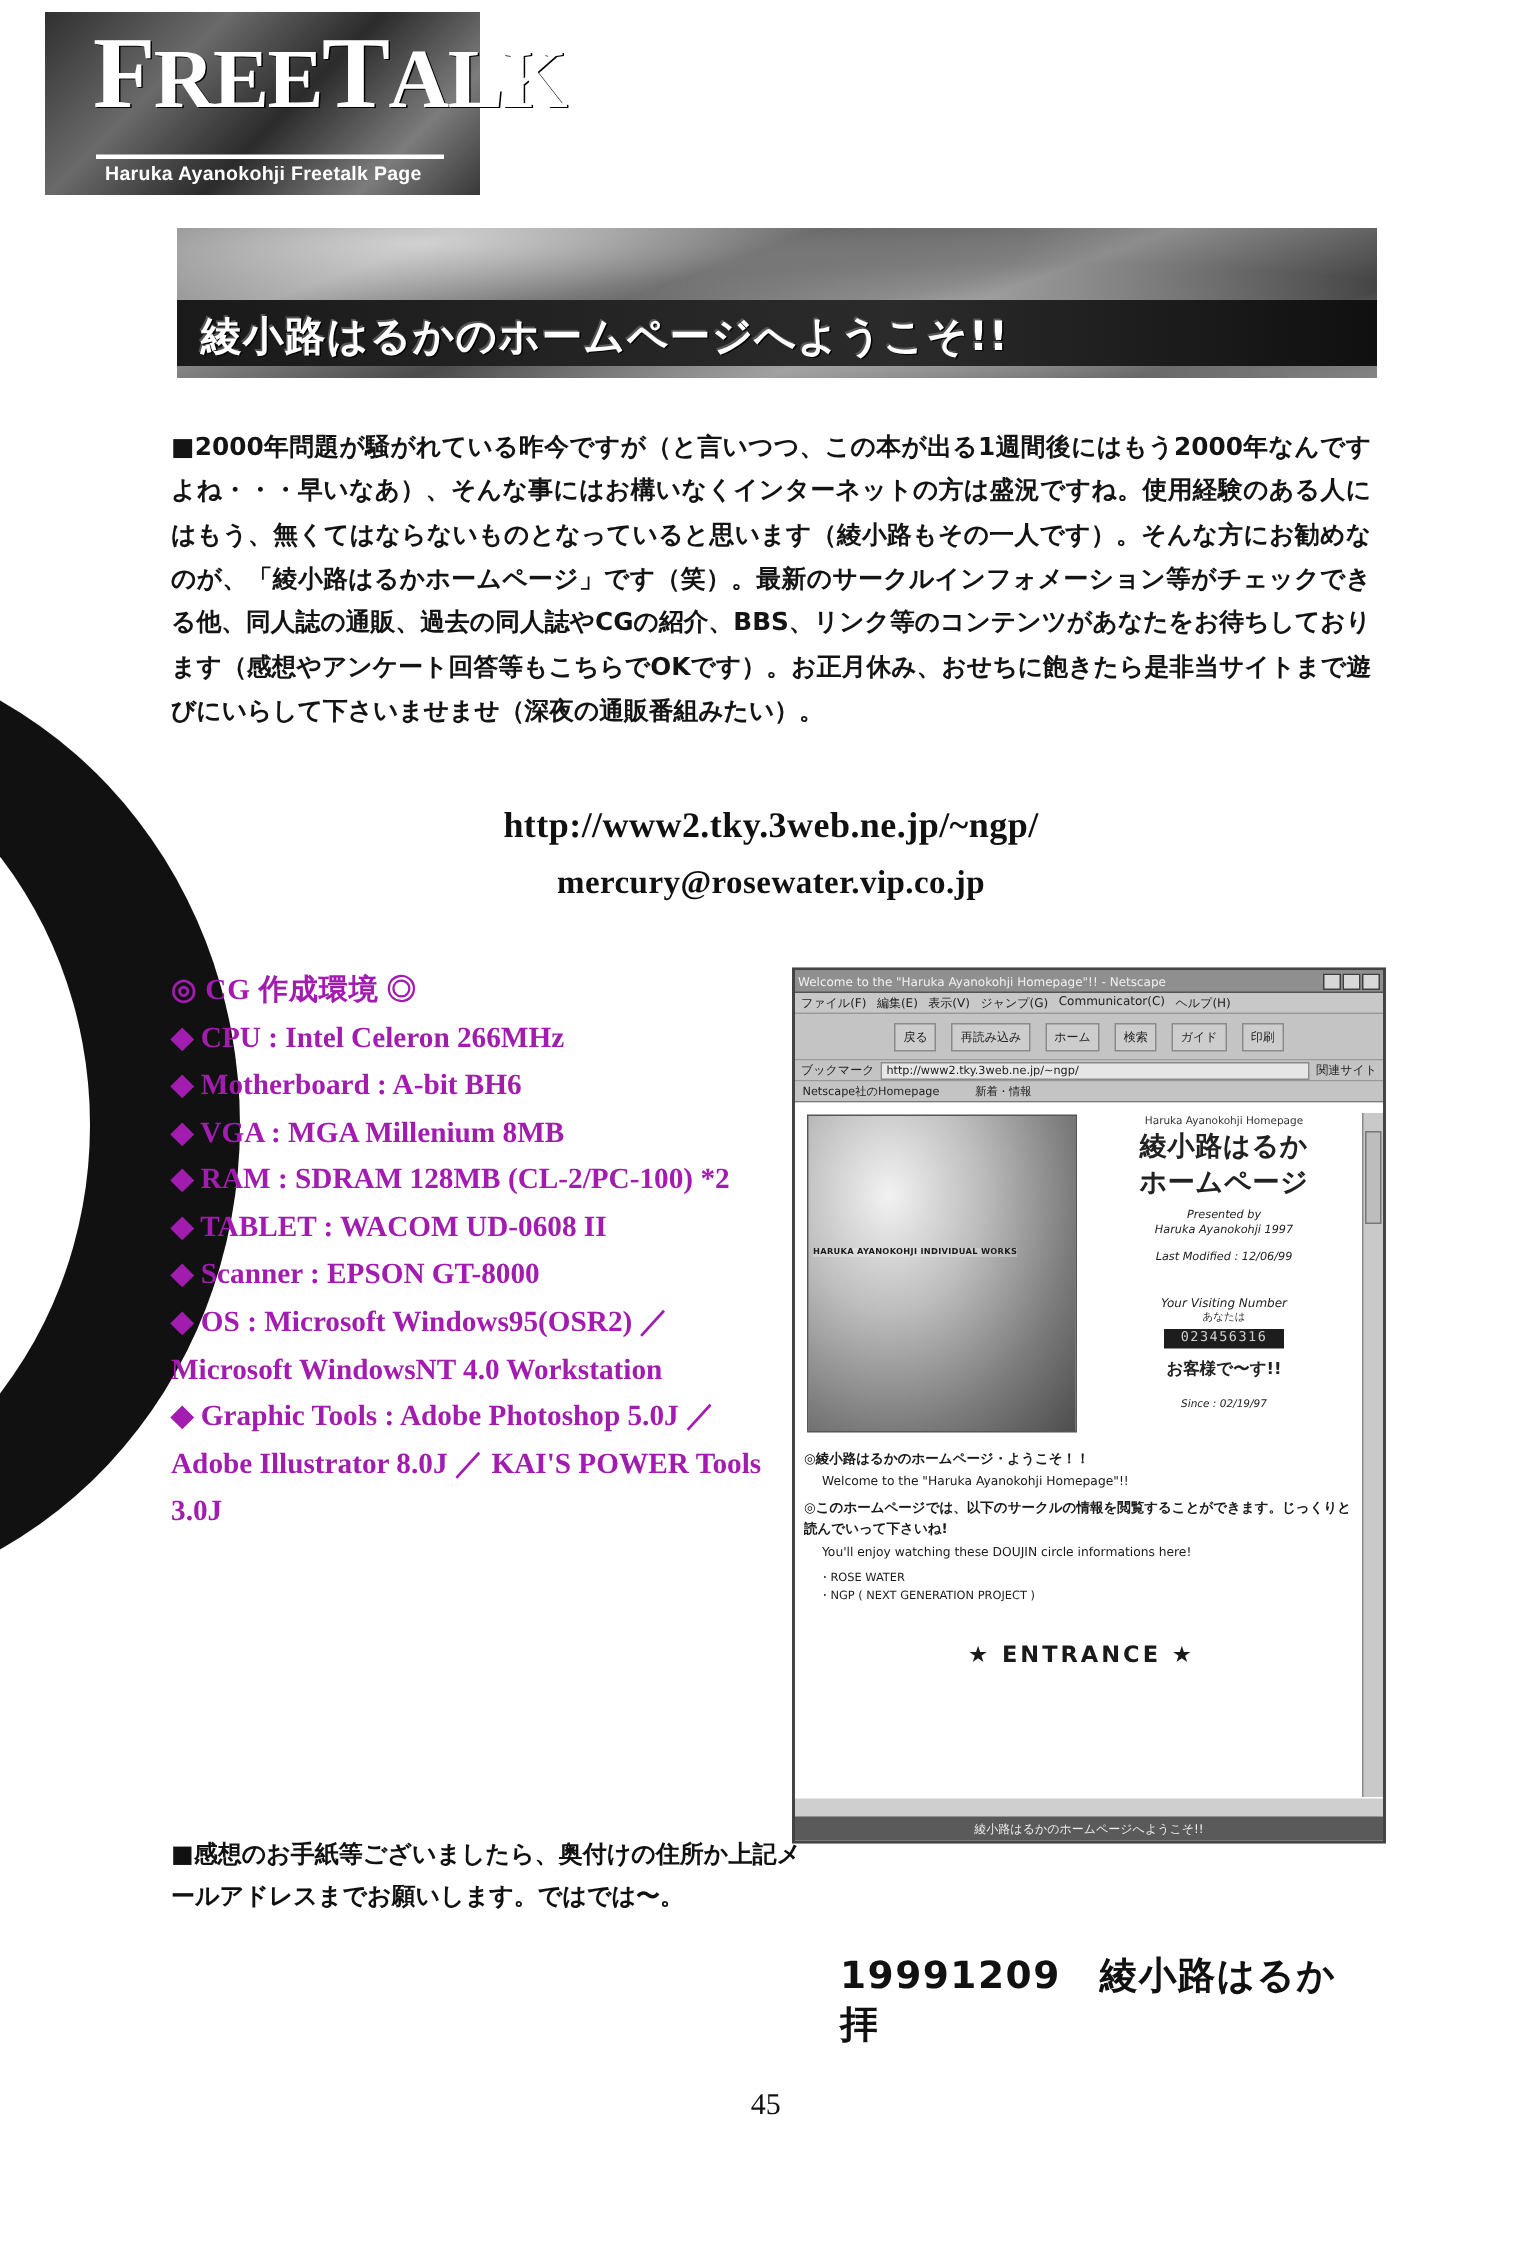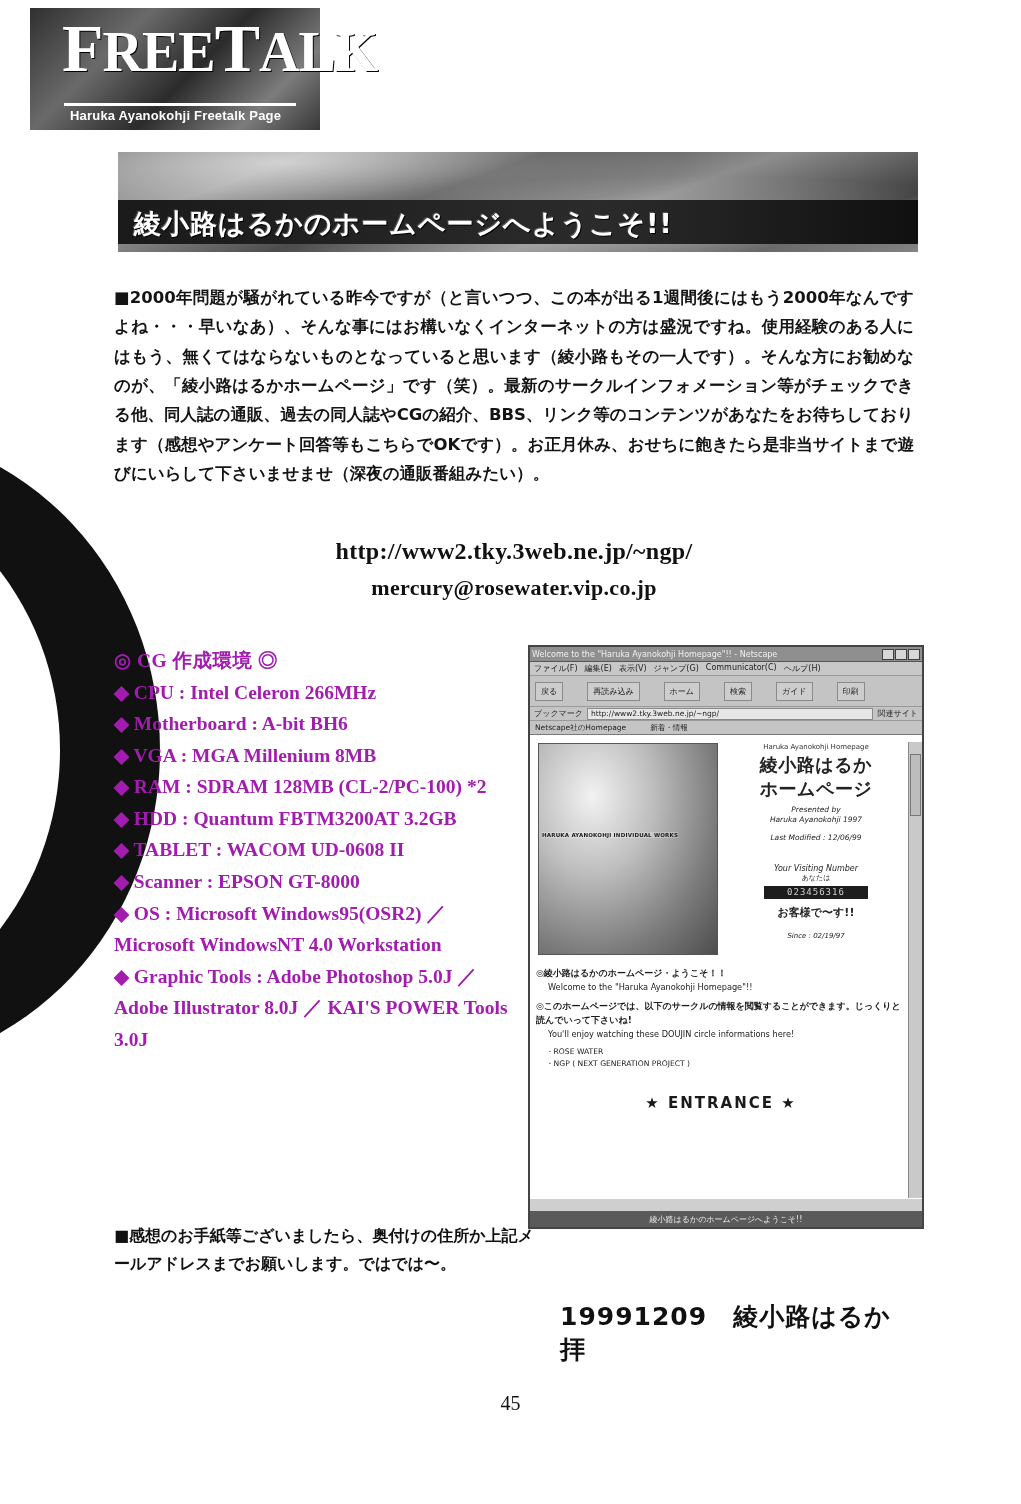--- a/index.html
+++ b/index.html
@@ -241,23 +241,24 @@
     white-space: nowrap;
     overflow: hidden;
   }
   .shot-tool {
     height: 30px;
     background: #c4c4c4;
     border-bottom: 1px solid #9a9a9a;
     display: flex;
     align-items: center;
     font-size: 8px;
-    gap: 24px;
+    gap: 10px;
     padding: 0 5px;
     overflow: hidden;
+    justify-content: center;
   }
   .shot-tool .btn {
     border: 1px solid #8a8a8a;
     background: #cdcdcd;
     padding: 3px 5px;
     white-space: nowrap;
   }
   .shot-loc {
     height: 13px;
     background: #c4c4c4;
@@ -358,21 +359,21 @@
     font-weight: bold;
     line-height: 1.12;
     letter-spacing: 0.5px;
     margin-top: 4px;
   }
   .art-right .pres { font-size: 7.5px; margin-top: 6px; line-height: 1.35; font-style: italic; }
   .art-right .lastmod { font-size: 7.5px; margin-top: 7px; font-style: italic; }
   .art-right .visit { font-size: 8px; margin-top: 22px; font-style: italic; }
   .counter {
     margin: 3px auto 0;
-    width: 104px;
+    width: 80px;
     height: 13px;
     background: #1d1d1d;
     color: #cfcfcf;
     font-family: "DejaVu Sans Mono", monospace;
     font-size: 9px;
     letter-spacing: 1px;
     line-height: 13px;
   }
   .art-right .cust { font-size: 11px; margin-top: 6px; font-weight: bold; }
   .art-right .since { font-size: 7px; font-style: italic; margin-top: 12px; }
@@ -422,21 +423,20 @@
     <div class="u1">http://www2.tky.3web.ne.jp/~ngp/</div>
     <div class="u2">mercury@rosewater.vip.co.jp</div>
   </div>
 
   <div class="specs">
     <div class="head">◎ CG 作成環境 ◎</div>
     <div class="row">◆ CPU : Intel Celeron 266MHz</div>
     <div class="row">◆ Motherboard : A-bit BH6</div>
     <div class="row">◆ VGA : MGA Millenium 8MB</div>
     <div class="row">◆ RAM : SDRAM 128MB (CL-2/PC-100) *2</div>
-    <div class="row">◆ HDD : Quantum FBTM3200AT 3.2GB</div>
     <div class="row">◆ TABLET : WACOM UD-0608 II</div>
     <div class="row">◆ Scanner : EPSON GT-8000</div>
     <div class="row">◆ OS : Microsoft Windows95(OSR2) ／ Microsoft WindowsNT 4.0 Workstation</div>
     <div class="row">◆ Graphic Tools : Adobe Photoshop 5.0J ／ Adobe Illustrator 8.0J ／ KAI'S POWER Tools 3.0J</div>
   </div>
 
   <div class="closing">■感想のお手紙等ございましたら、奥付けの住所か上記メールアドレスまでお願いします。ではでは〜。</div>
   <div class="signature">19991209　綾小路はるか　拝</div>
   <div class="pagenum">45</div>
 

